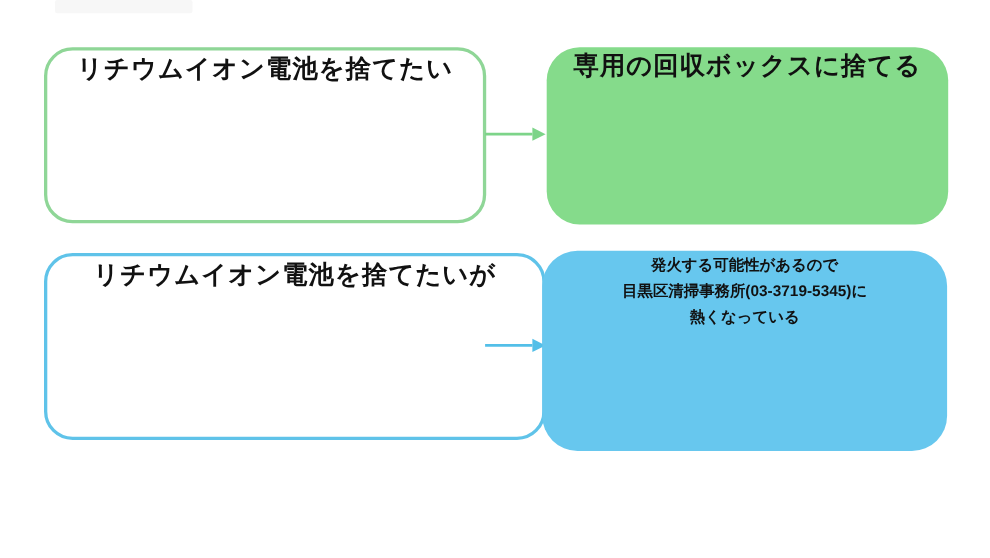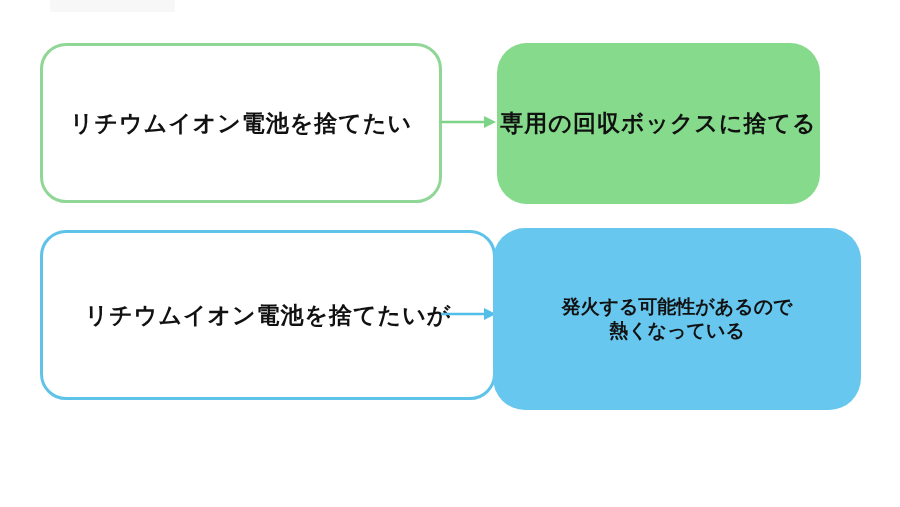--- a/index.html
+++ b/index.html
@@ -22,34 +22,33 @@
     width: 125px;
     height: 12px;
     background: #f7f7f7;
     border-radius: 2px;
   }
   .box {
     position: absolute;
     box-sizing: border-box;
     display: flex;
     flex-direction: column;
-    justify-content: center;
     align-items: center;
     text-align: center;
   }
   .box-condition-1 {
     left: 40px;  top: 43px;
     width: 402px; height: 160px;
     border: 3px solid var(--green-border, #8fd697);
     border-radius: 26px;
     background: #ffffff;
   }
   .box-action-1 {
     left: 497px; top: 43px;
-    width: 323px; height: 161px;
+    width: 365px; height: 161px;
     background: var(--green-fill, #85db8b);
     border-radius: 30px;
   }
   .box-condition-2 {
     left: 40px;  top: 230px;
     width: 456px; height: 170px;
     border: 3px solid var(--blue-border, #5fc3e9);
     border-radius: 26px;
     background: #ffffff;
   }
@@ -60,21 +59,21 @@
     border-radius: 32px;
   }
   .big-line {
     font-size: 23px;
     font-weight: 700;
     line-height: 33px;
     letter-spacing: 1px;
     white-space: nowrap;
   }
   .small-line {
-    font-size: 19px;
+    font-size: 14px;
     font-weight: 700;
     line-height: 24px;
     letter-spacing: 0px;
     white-space: nowrap;
   }
   .arrow {
     position: absolute;
     width: 56px;
     height: 20px;
     overflow: visible;
@@ -110,16 +109,17 @@
     <div class="big-line">リチウムイオン電池を捨てたいが</div>
   </div>
 
   <svg class="arrow arrow-2 arrow-blue" viewBox="0 0 56 20">
     <line x1="1" y1="10" x2="44" y2="10"></line>
     <polygon points="44,4 56,10 44,16"></polygon>
   </svg>
 
   <div class="box box-action-2">
     <div class="small-line">発火する可能性があるので</div>
+    <div class="small-line">目黒区清掃事務所(03-3719-5345)に</div>
     <div class="small-line">熱くなっている</div>
   </div>
 
 </div>
 
 </body></html>

